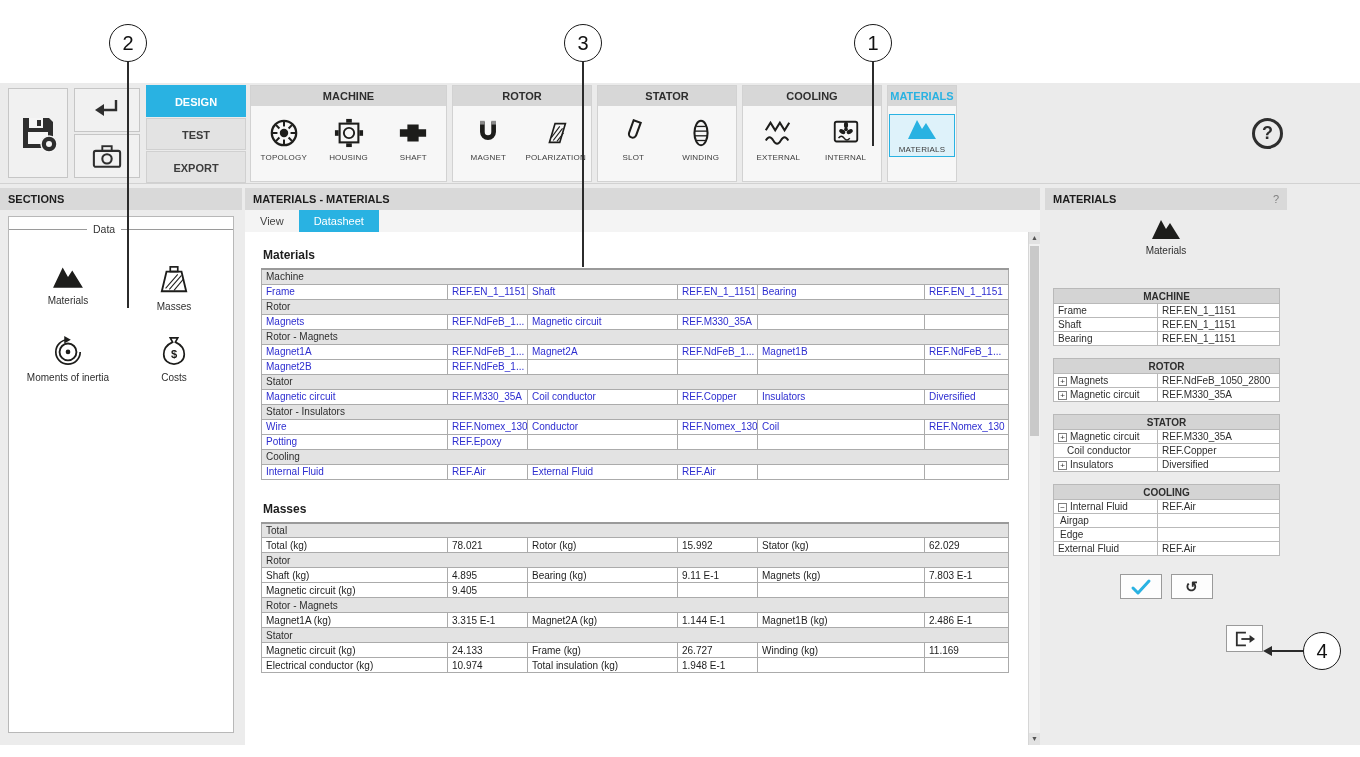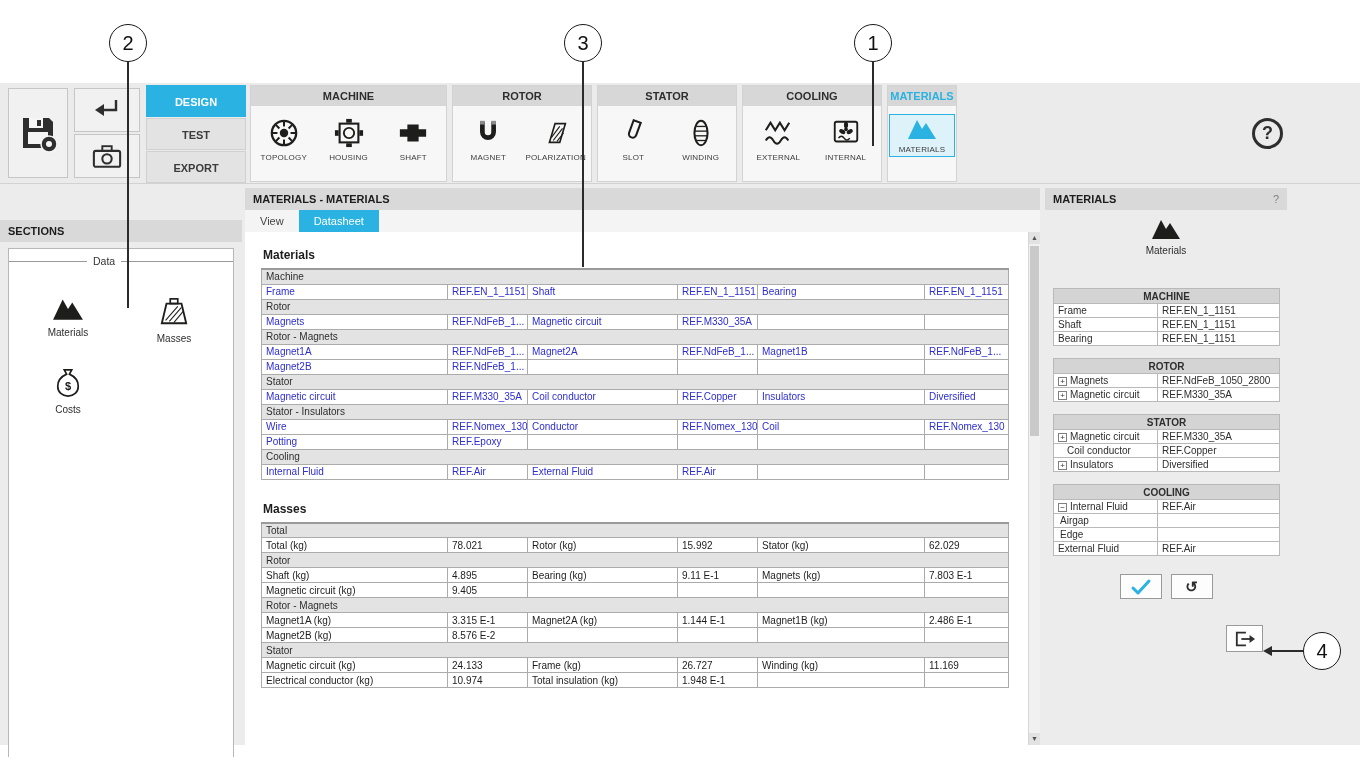--- a/index.html
+++ b/index.html
@@ -30,21 +30,21 @@
   #gMachine { left:250px; width:197px; }
   #gRotor { left:452px; width:140px; }
   #gStator { left:597px; width:140px; }
   #gCooling { left:742px; width:140px; }
   #gMaterials { left:887px; width:70px; }
   .helpbtn { position:absolute; left:1252px; top:35px; width:31px; height:31px; border:3px solid #2e2e2e; border-radius:50%; text-align:center; line-height:25px; font-size:18px; font-weight:bold; color:#2e2e2e; cursor:pointer; }
 
   
   .panel { position:absolute; top:105px; bottom:0; background:#ececec; }
   .phead { height:22px; line-height:22px; background:#d9d9d9; font-size:11px; font-weight:bold; color:#1d1d1d; padding:0 8px; }
-  #sidebar { left:0; width:242px;margin-top:32px; }
+  #sidebar { left:0; width:242px; }
   #mainp  { left:245px; width:795px; }
   #rightp { left:1045px; width:242px; }
   .rphead { display:flex; justify-content:space-between; }
   .rp-help { font-weight:normal; color:#808080; cursor:pointer; }
 
   
   .sections-box { position:absolute; left:8px; top:28px; width:226px; height:517px; background:#fff; border:1px solid #b8b8b8; }
   .legend { display:flex; align-items:center; margin-top:6px; font-size:10.5px; color:#333; }
   .legend::before { content:""; flex:0 0 78px; height:1px; background:#9a9a9a; margin-right:6px; }
   .legend::after  { content:""; flex:1; height:1px; background:#9a9a9a; margin-left:6px; }
@@ -274,20 +274,29 @@
             <path d="M8 7 h16 l5 21 H3 Z" fill="none" stroke="#1d1d1b" stroke-width="2"></path>
             <g stroke="#1d1d1b" stroke-width="1.1">
               <line x1="7" y1="25" x2="20" y2="10"></line>
                 <line x1="11" y1="26" x2="24" y2="11"></line>
                 <line x1="16" y1="27" x2="26" y2="15"></line>
             </g>
           </svg>
           <span class="dlabel">Masses</span>
         </div>
         <div class="data-item">
+          <svg width="32" height="30" viewBox="0 0 34 32">
+            <circle cx="17" cy="17" r="9" fill="none" stroke="#1d1d1b" stroke-width="2"></circle>
+            <circle cx="17" cy="17" r="2.5" fill="#1d1d1b"></circle>
+            <path d="M30 17 A13 13 0 1 1 17 4" fill="none" stroke="#1d1d1b" stroke-width="1.8"></path>
+            <polygon points="13,0 13,8 20,4" fill="#1d1d1b"></polygon>
+          </svg>
+          <span class="dlabel">Moments of inertia</span>
+        </div>
+        <div class="data-item">
           <svg width="28" height="30" viewBox="0 0 30 32">
             <path d="M11 2 h8 l-2.5 4.5 C22 9 26 14 26 19.5 C26 26 21 30 15 30 C9 30 4 26 4 19.5 C4 14 8 9 13.5 6.5 Z" fill="none" stroke="#1d1d1b" stroke-width="1.8"></path>
             <text x="15" y="24" text-anchor="middle" font-size="12" font-weight="bold" fill="#1d1d1b">$</text>
           </svg>
           <span class="dlabel">Costs</span>
         </div>
       </div>
     </div>
   </div>
 
@@ -440,28 +449,20 @@
               <td colspan="6">Rotor - Magnets</td>
             </tr>
         <tr>
               <td>Magnet1A (kg)</td>
               <td>3.315 E-1</td>
               <td>Magnet2A (kg)</td>
               <td>1.144 E-1</td>
               <td>Magnet1B (kg)</td>
               <td>2.486 E-1</td>
             </tr>
-        <tr>
-              <td>Magnet2B (kg)</td>
-              <td>8.576 E-2</td>
-              <td></td>
-              <td></td>
-              <td></td>
-              <td></td>
-            </tr>
         <tr class="sec">
               <td colspan="6">Stator</td>
             </tr>
         <tr>
               <td>Magnetic circuit (kg)</td>
               <td>24.133</td>
               <td>Frame (kg)</td>
               <td>26.727</td>
               <td>Winding (kg)</td>
               <td>11.169</td>

